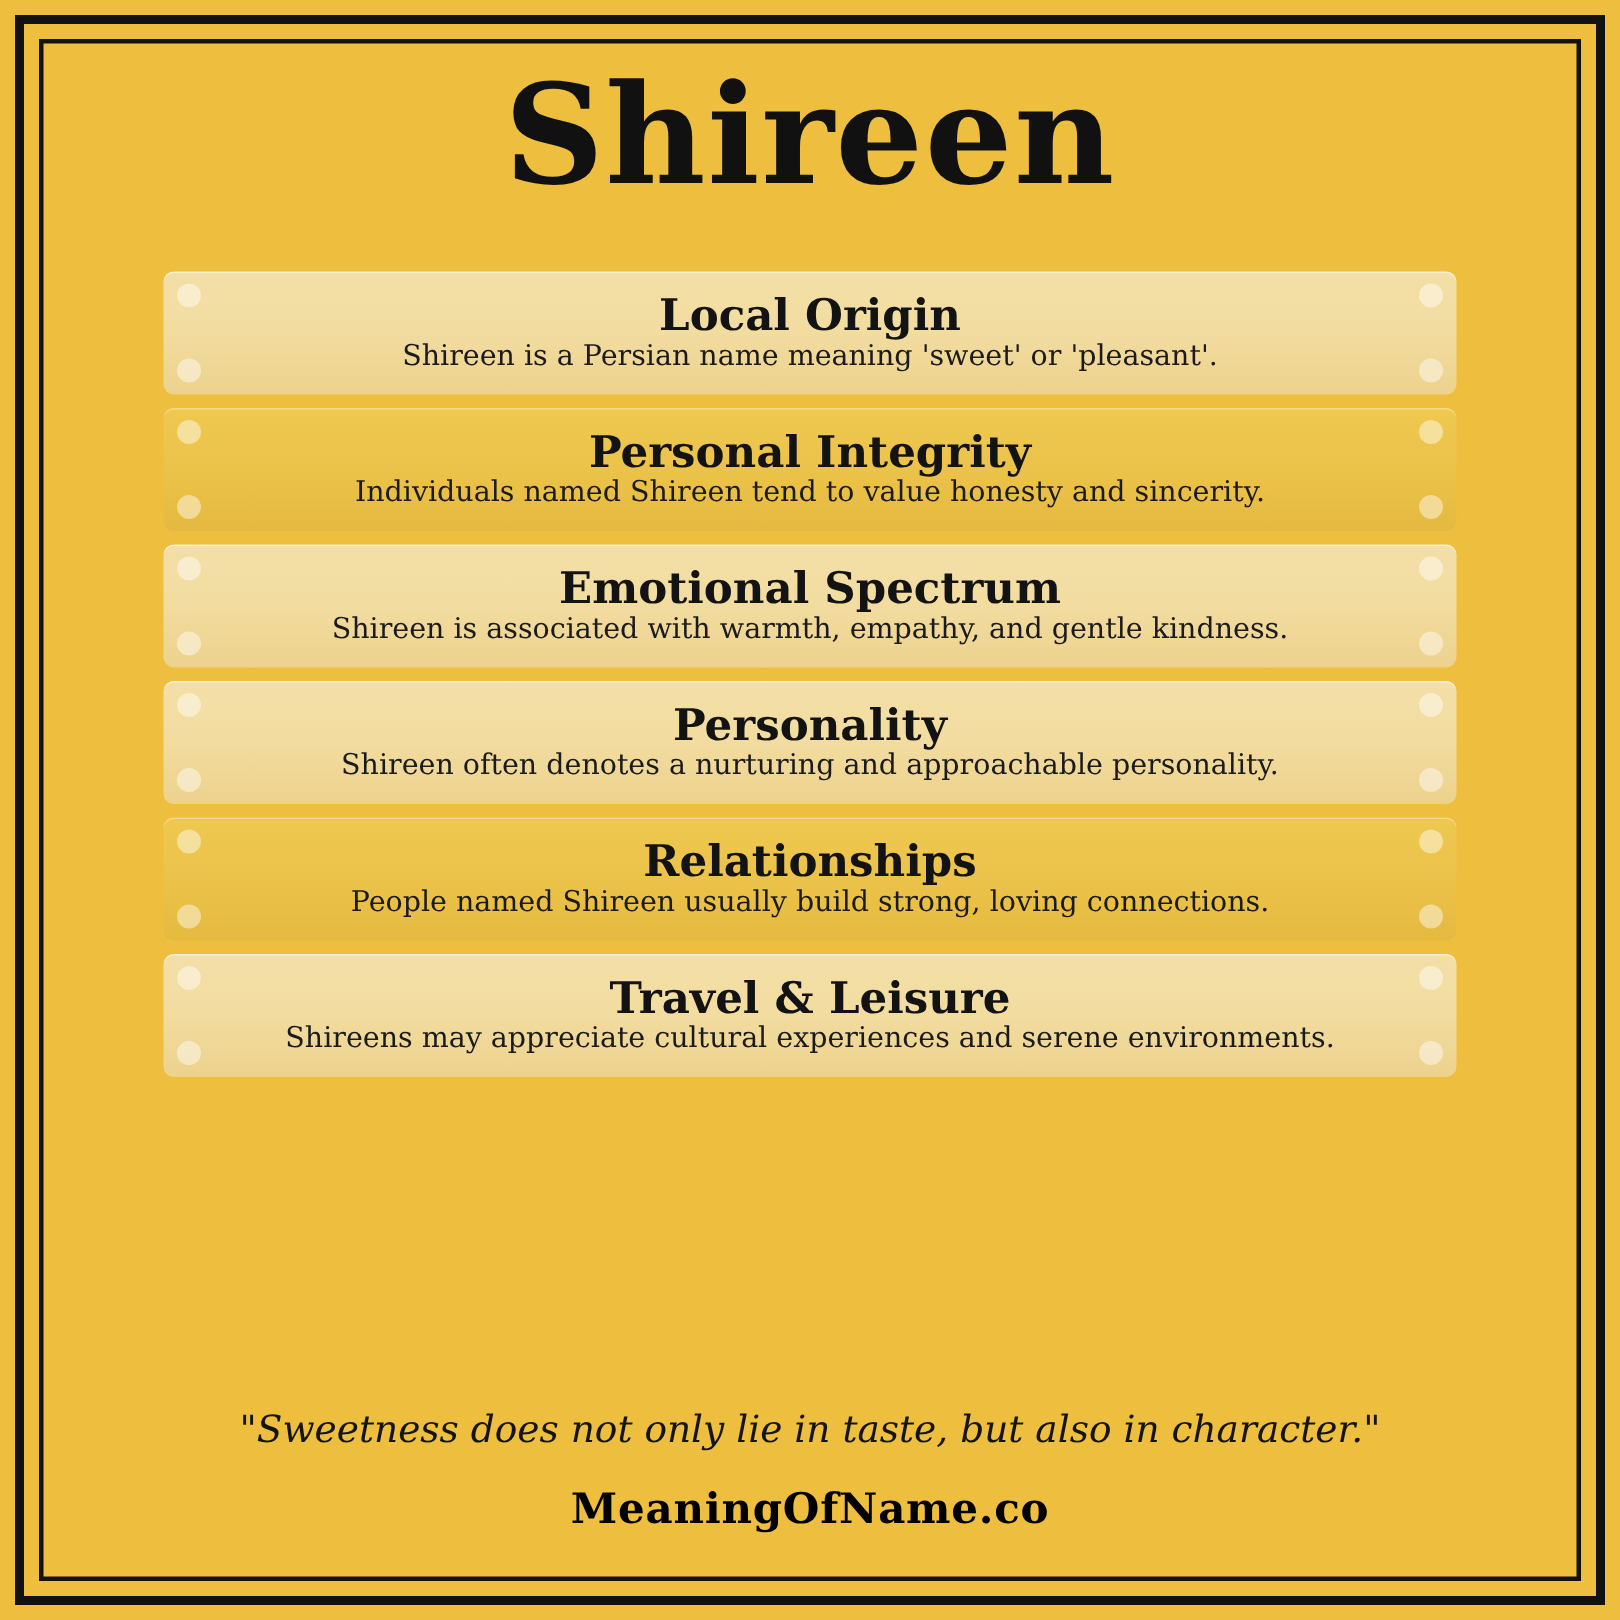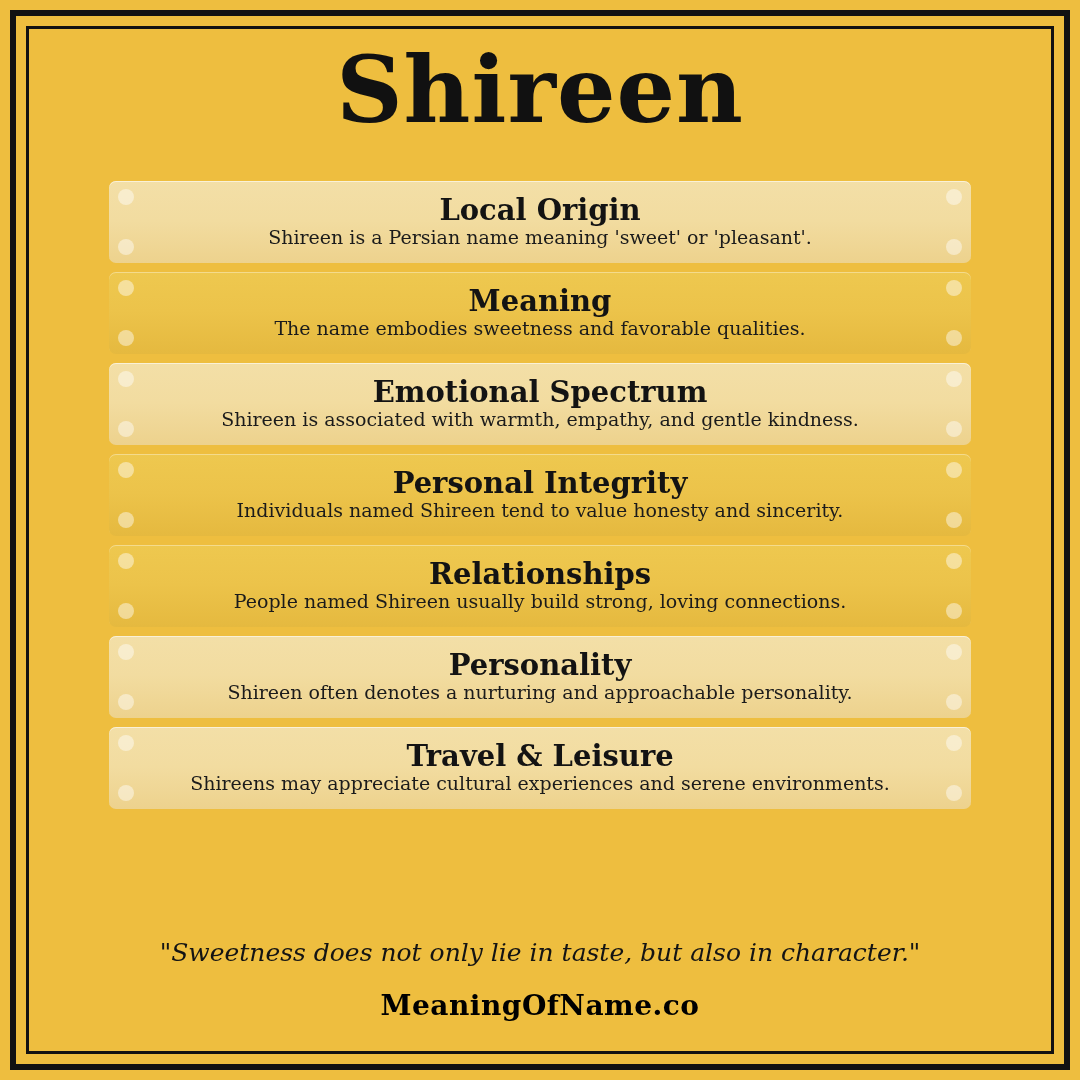--- a/index.html
+++ b/index.html
@@ -146,63 +146,55 @@
 
       <div class="card light">
         <span class="stud tl"></span>
         <span class="stud tr"></span>
         <span class="stud bl"></span>
         <span class="stud br"></span>
         <div class="card-title">Local Origin</div>
         <div class="card-desc">Shireen is a Persian name meaning 'sweet' or 'pleasant'.</div>
       </div>
 
+
       <div class="card dark">
         <span class="stud tl"></span>
         <span class="stud tr"></span>
         <span class="stud bl"></span>
         <span class="stud br"></span>
-        <div class="card-title">Meaning</div>
-        <div class="card-desc">The name embodies sweetness and favorable qualities.</div>
+        <div class="card-title">Personal Integrity</div>
+        <div class="card-desc">Individuals named Shireen tend to value honesty and sincerity.</div>
       </div>
 
       <div class="card light">
         <span class="stud tl"></span>
         <span class="stud tr"></span>
         <span class="stud bl"></span>
         <span class="stud br"></span>
         <div class="card-title">Emotional Spectrum</div>
         <div class="card-desc">Shireen is associated with warmth, empathy, and gentle kindness.</div>
       </div>
 
-      <div class="card dark">
-        <span class="stud tl"></span>
-        <span class="stud tr"></span>
-        <span class="stud bl"></span>
-        <span class="stud br"></span>
-        <div class="card-title">Personal Integrity</div>
-        <div class="card-desc">Individuals named Shireen tend to value honesty and sincerity.</div>
+      <div class="card light">
+        <span class="stud tl"></span>
+        <span class="stud tr"></span>
+        <span class="stud bl"></span>
+        <span class="stud br"></span>
+        <div class="card-title">Personality</div>
+        <div class="card-desc">Shireen often denotes a nurturing and approachable personality.</div>
       </div>
 
       <div class="card dark">
         <span class="stud tl"></span>
         <span class="stud tr"></span>
         <span class="stud bl"></span>
         <span class="stud br"></span>
         <div class="card-title">Relationships</div>
         <div class="card-desc">People named Shireen usually build strong, loving connections.</div>
-      </div>
-
-      <div class="card light">
-        <span class="stud tl"></span>
-        <span class="stud tr"></span>
-        <span class="stud bl"></span>
-        <span class="stud br"></span>
-        <div class="card-title">Personality</div>
-        <div class="card-desc">Shireen often denotes a nurturing and approachable personality.</div>
       </div>
 
       <div class="card light">
         <span class="stud tl"></span>
         <span class="stud tr"></span>
         <span class="stud bl"></span>
         <span class="stud br"></span>
         <div class="card-title">Travel &amp; Leisure</div>
         <div class="card-desc">Shireens may appreciate cultural experiences and serene environments.</div>
       </div>

